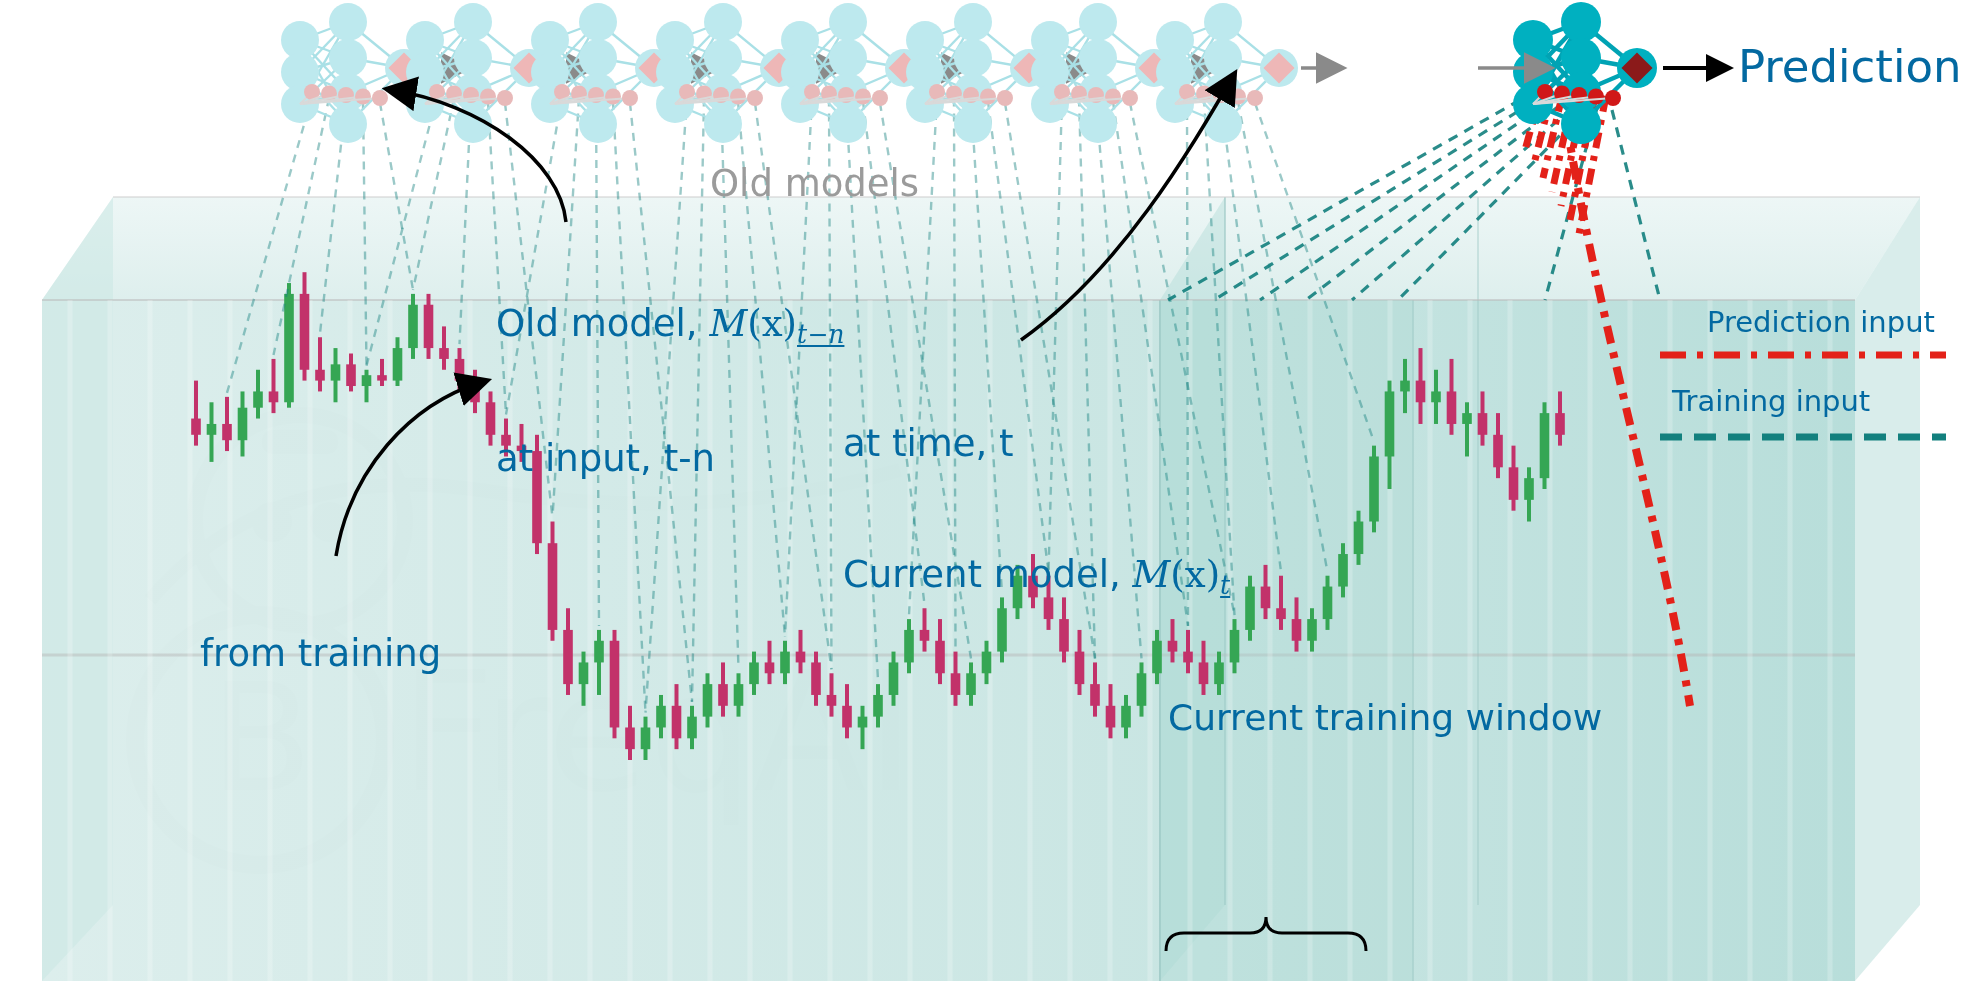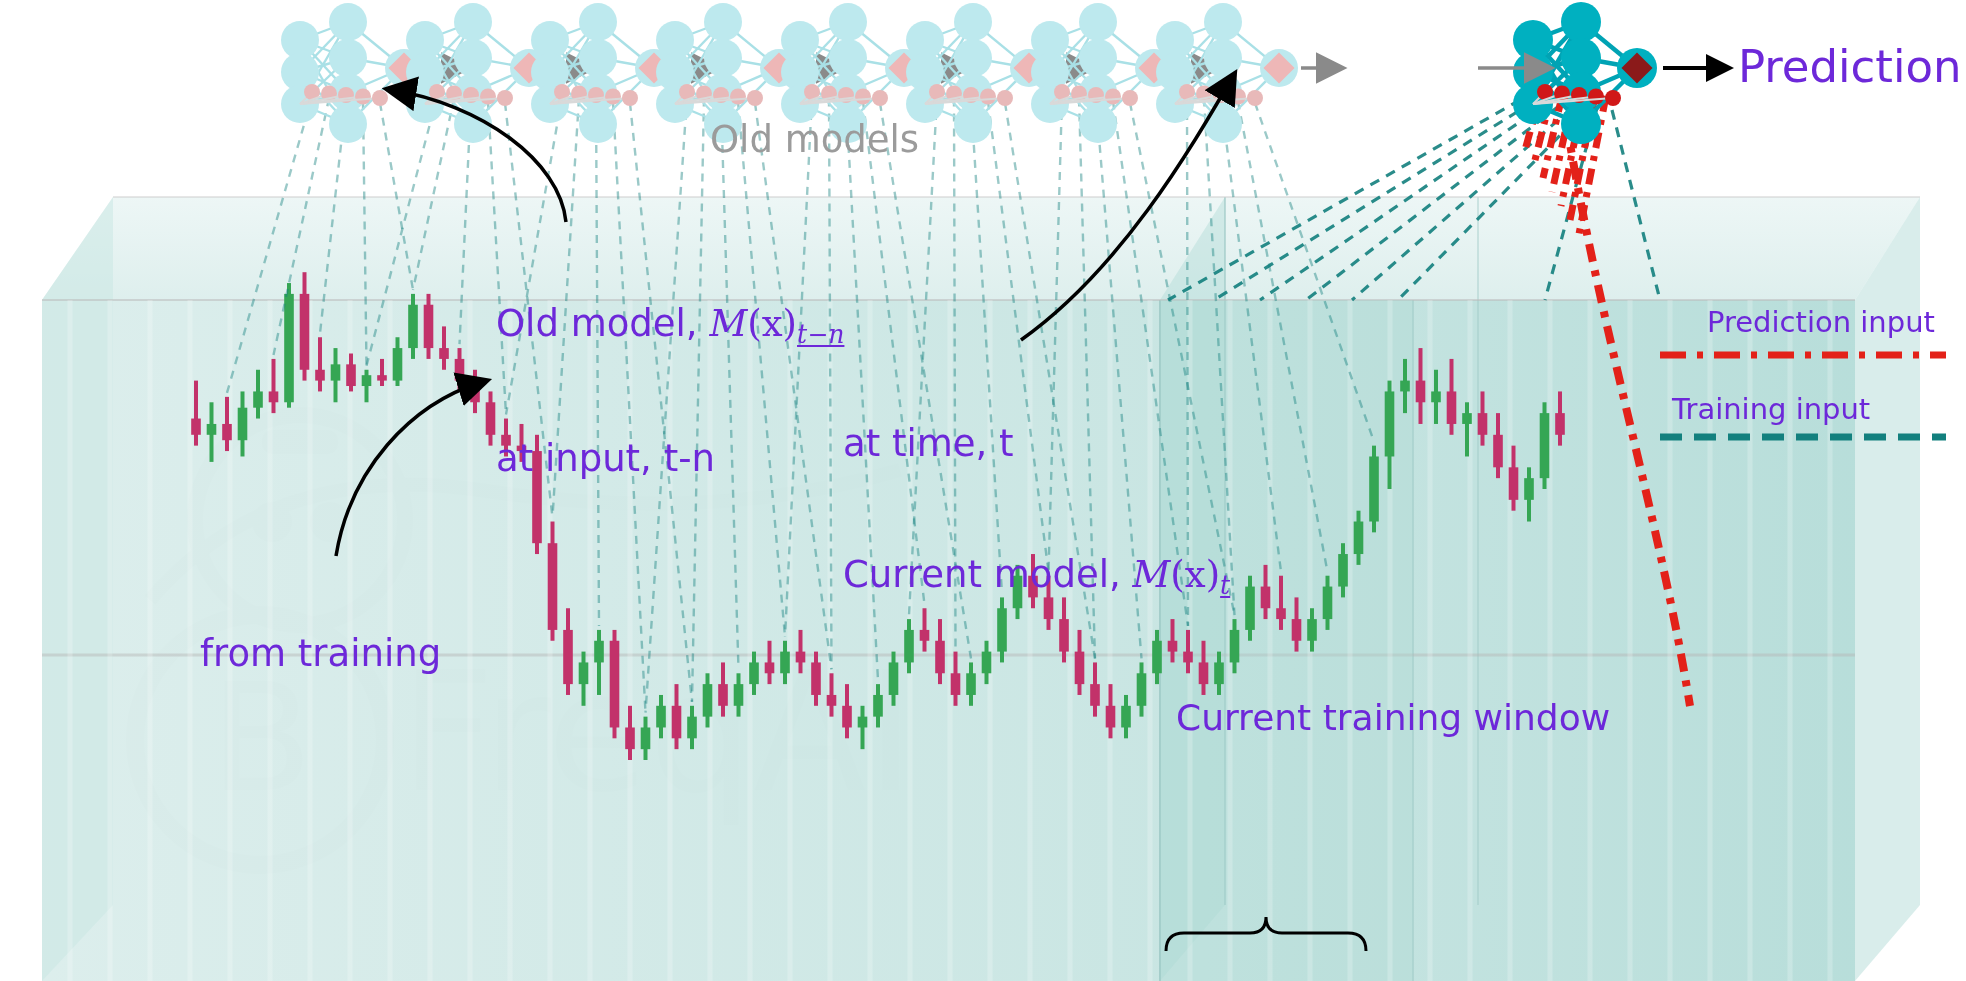--- a/index.html
+++ b/index.html
@@ -1,25 +1,25 @@
 <!DOCTYPE html>
 <html><head>
 <meta charset="utf-8">
 <style>
   html,body{margin:0;padding:0;background:#ffffff;}
   body{width:1966px;height:981px;overflow:hidden;
        font-family:"DejaVu Sans",sans-serif;}
   #stage{position:relative;width:1966px;height:981px;background:#fff;}
   svg{display:block;position:absolute;top:0;left:0;}
-  .lbl{position:absolute;color:#6d28d9;font-family:"DejaVu Sans",sans-serif;white-space:pre;}
+  .lbl{position:absolute;color:#0369a1;font-family:"DejaVu Sans",sans-serif;white-space:pre;}
   .ann{font-size:37px;line-height:1.18;}
   .legend-txt{font-size:29px;}
   .pred-txt{font-size:45px;}
-  .old-models-txt{font-size:37px;color:#9b9b9b;}
-  .ctw-txt{font-size:36px;margin-left:8px;}
+  .old-models-txt{font-size:37px;color:#9b9b9b;margin-top:44px;}
+  .ctw-txt{font-size:36px;}
   .mathit{font-family:"DejaVu Serif",serif;font-style:italic;}
   .mathup{font-family:"DejaVu Serif",serif;font-style:normal;}
   .sub{font-size:0.68em;vertical-align:-0.28em;text-decoration:underline;}
 </style>
 </head>
 <body>
 
 <div id="stage">
 
   <svg width="1966" height="981" viewBox="0 0 1966 981">
@@ -734,15 +734,15 @@
 
   <div class="lbl ann" style="left:200px;top:545px;">
     <div>from training</div>
   </div>
 
   <div class="lbl pred-txt" style="left:1738px;top:40px;">Prediction</div>
 
   <div class="lbl ctw-txt" style="left:1168px;top:697px;">Current training window</div>
 
   <div class="lbl legend-txt" style="left:1663px;top:305px;margin-left:44px;">Prediction input</div>
-  <div class="lbl legend-txt" style="left:1672px;top:392px;">Training input</div>
+  <div class="lbl legend-txt" style="left:1672px;top:384px;">Training input</div>
 
 </div>
 
 </body></html>

